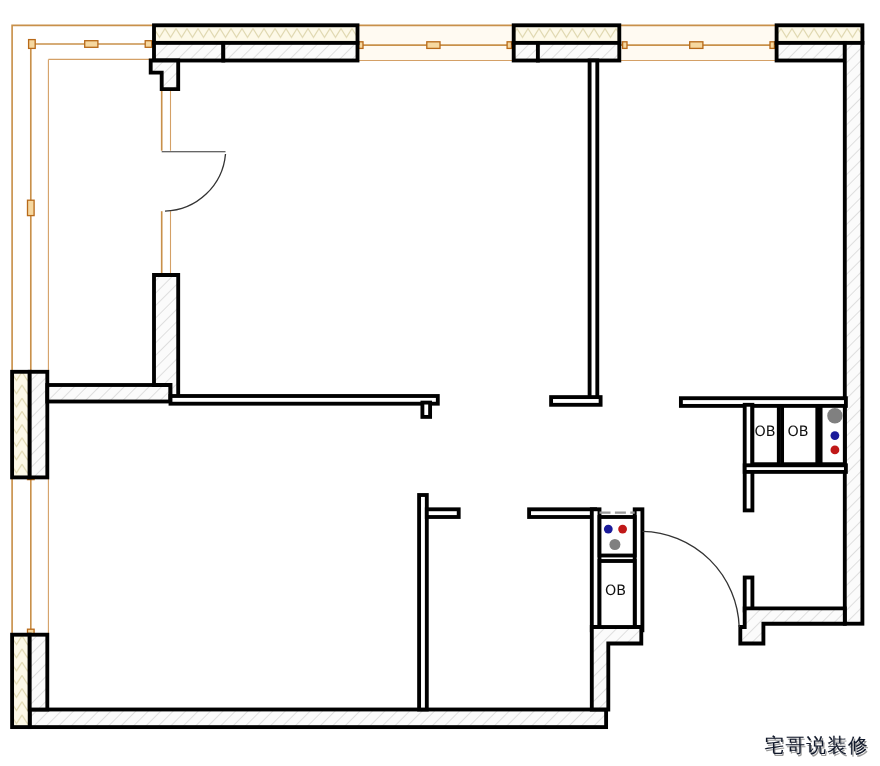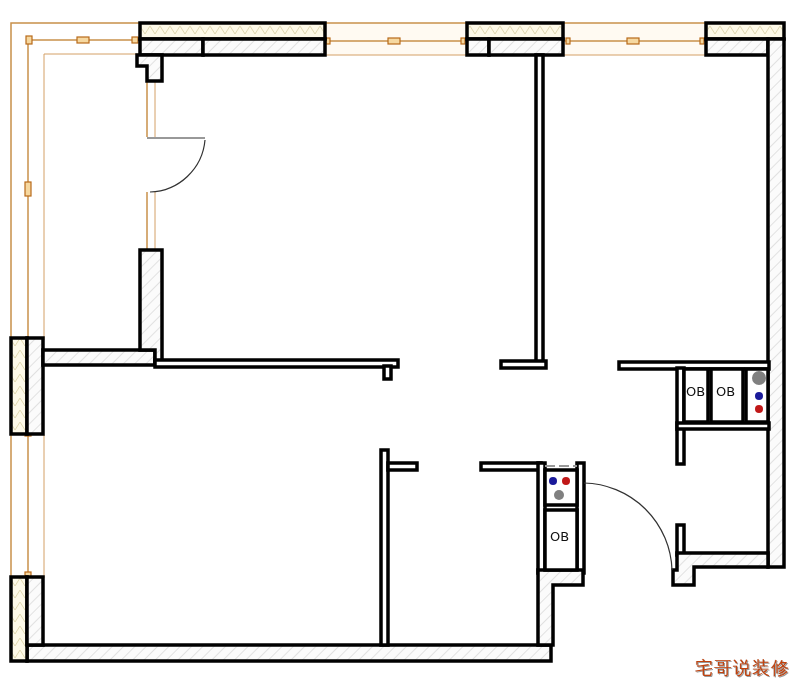--- a/index.html
+++ b/index.html
@@ -7,21 +7,21 @@
   #plan { position: absolute; left: 0; top: 0; }
   .wall { fill: url(#hatch); stroke: #000; stroke-width: 3.5; }
   .wall-ins { fill: url(#zigzag); stroke: #000; stroke-width: 3.5; }
   .thin { fill: #fff; stroke: #000; stroke-width: 3.5; }
   .win-line { stroke: #c8904a; stroke-width: 1.5; fill: none; }
   .win-line2 { stroke: #d4a066; stroke-width: 1; fill: none; }
   .win-mark { fill: #f6d8a0; stroke: #b86a1a; stroke-width: 1.2; }
   .door-arc { fill: none; stroke: #333; stroke-width: 1.2; }
   .fix-box { fill: #fff; stroke: #000; stroke-width: 3.5; }
   .ob-label { font-family: "DejaVu Sans", sans-serif; font-size: 13px; fill: #111; }
-  .watermark { position: absolute; right: 10px; bottom: 16px; font-size: 18px; color: #c2410c;
+  .watermark { position: absolute; right: 10px; bottom: 6px; font-size: 18px; color: #0f172a;
     text-shadow: 1px 1px 0 #9a9a9a, -0.5px -0.5px 0 #cfcfcf; letter-spacing: 1px; font-family: "DejaVu Sans", sans-serif; }
 </style>
 </head>
 <body>
 
 <svg id="plan" width="800" height="696" viewBox="0 0 800 696">
   <defs>
     <pattern id="hatch" patternUnits="userSpaceOnUse" width="8" height="8" patternTransform="rotate(45)">
       <rect width="8" height="8" fill="#fbfbfb"></rect>
       <line x1="0" y1="0" x2="0" y2="8" stroke="#c8c8c8" stroke-width="1"></line>

